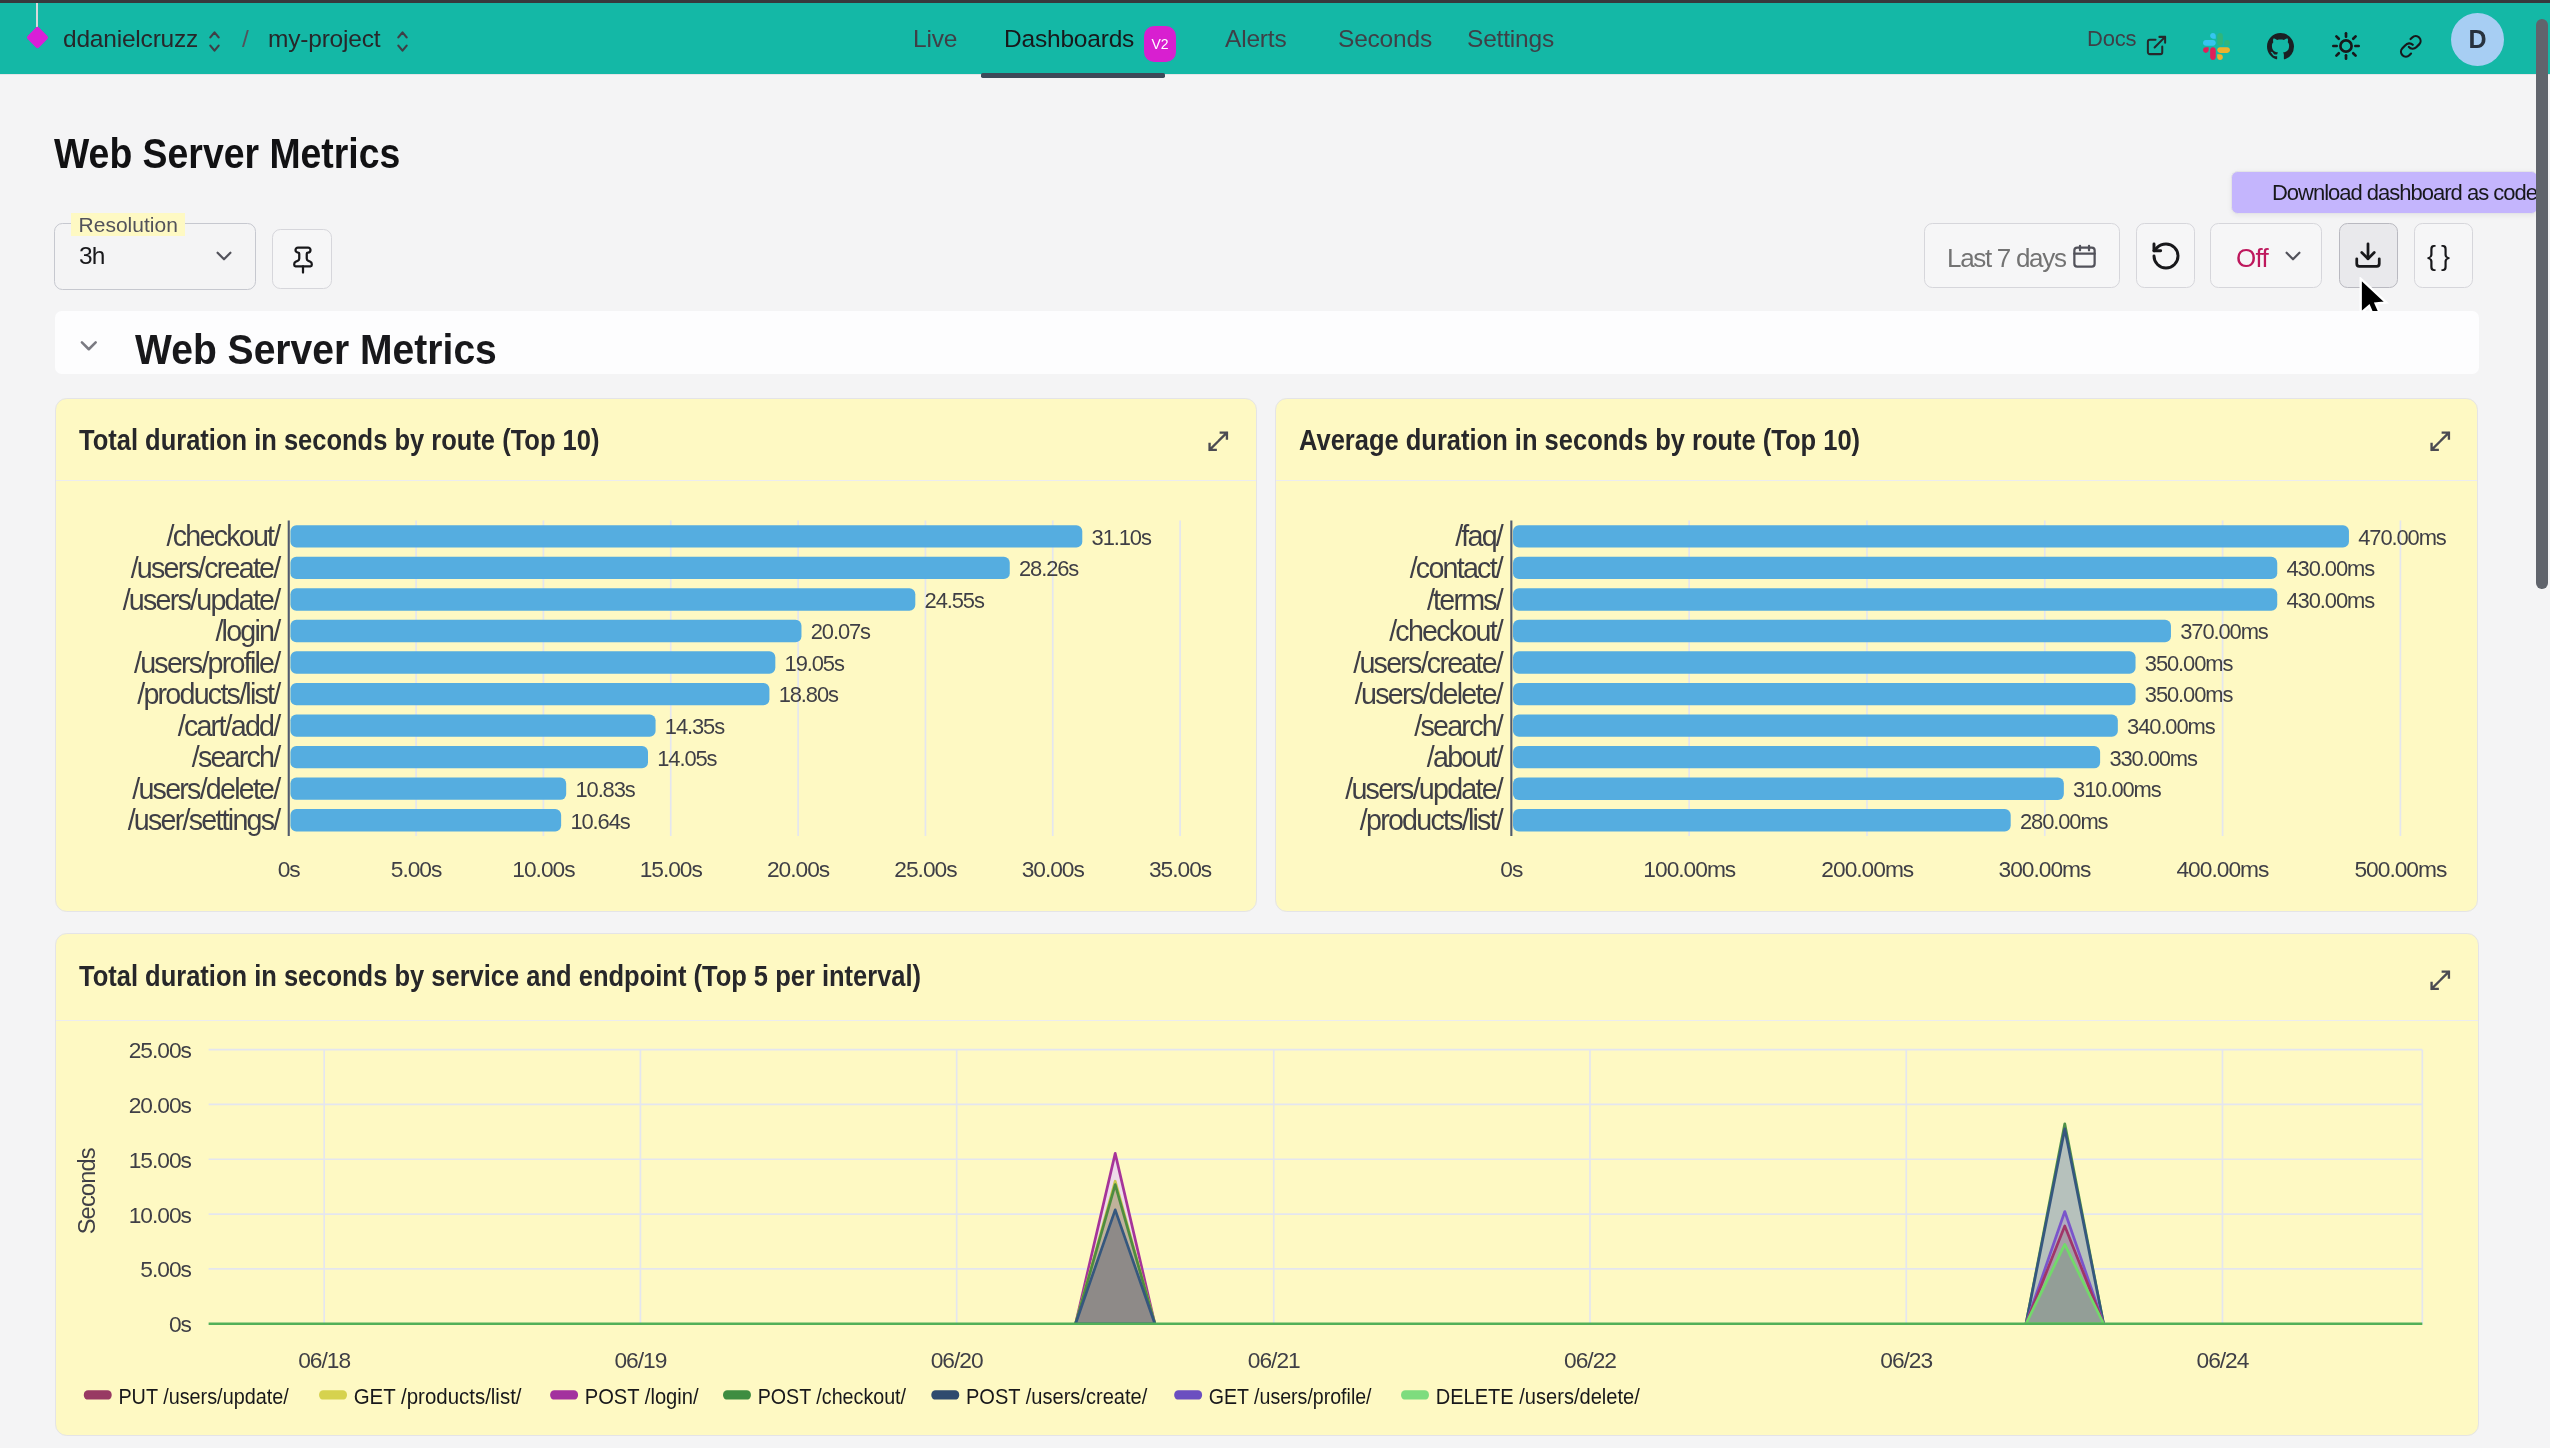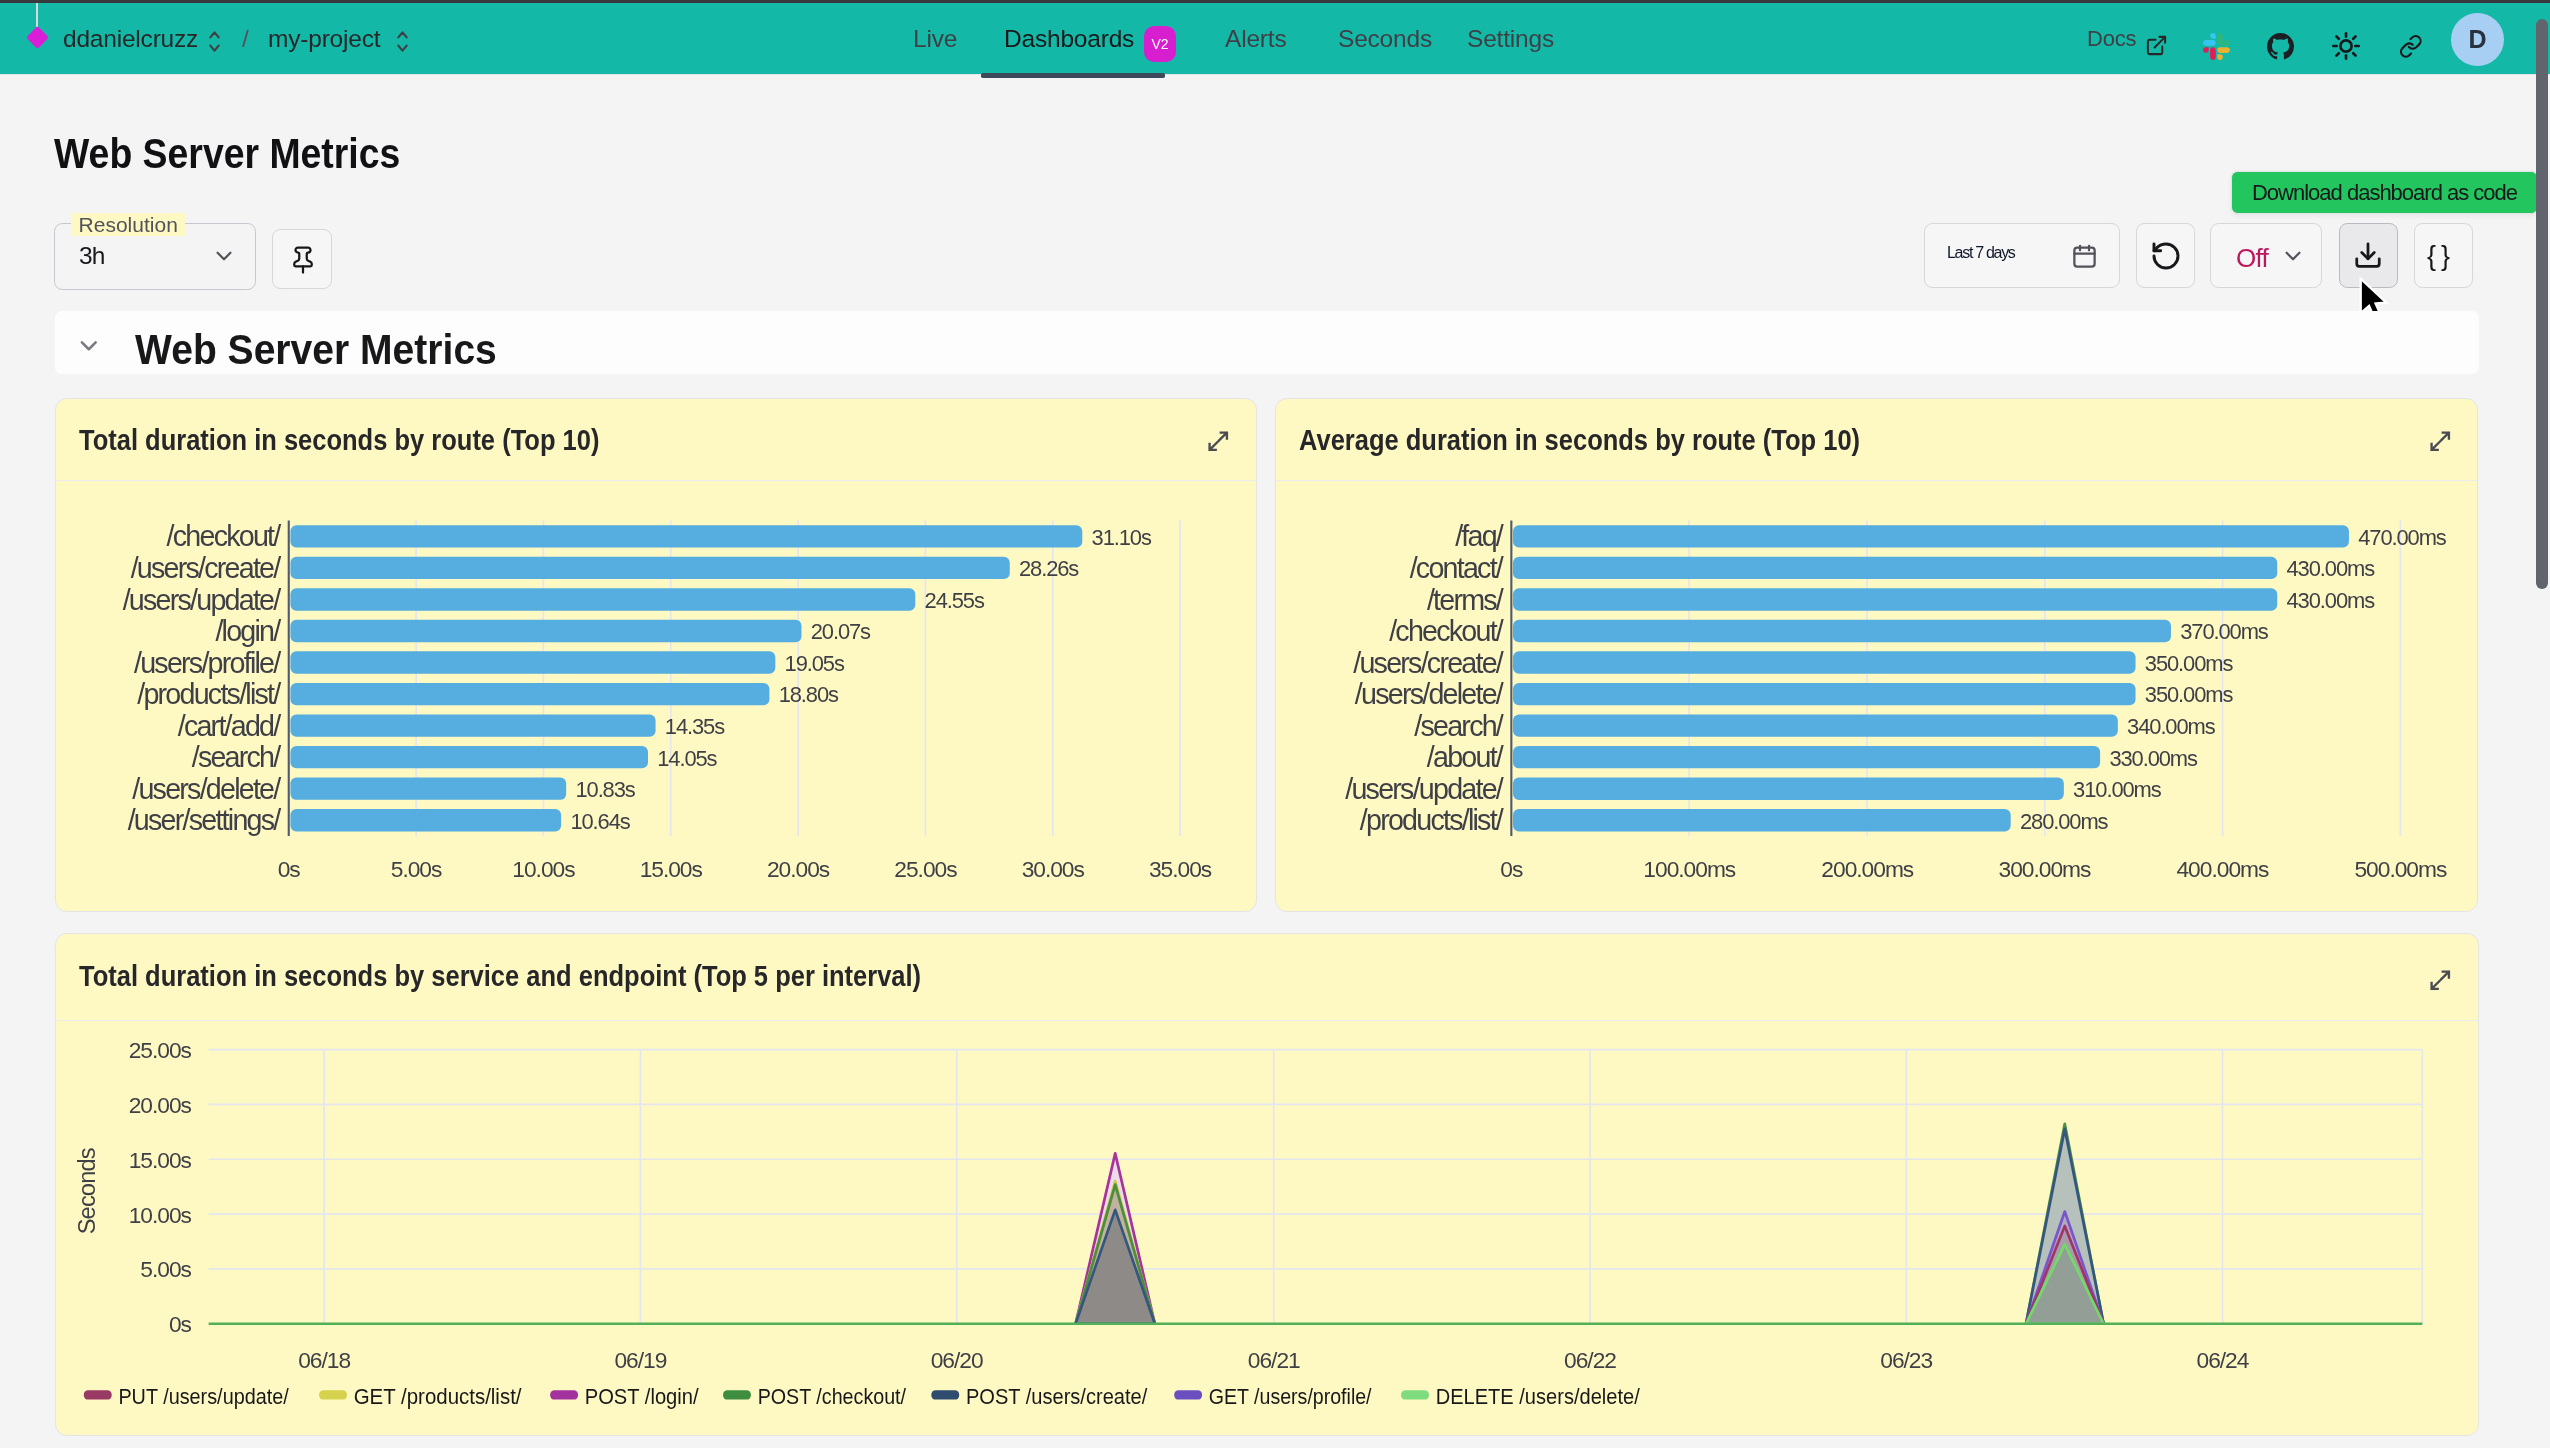--- a/index.html
+++ b/index.html
@@ -79,21 +79,21 @@
     <path d="m5 8.5 7 7 7-7"></path>
   </svg>
 
 <div class="btn" style="left:272px;top:229px;width:60px;height:60px"></div>
 <svg width="30" height="30" style="left:288px;top:245px" viewBox="0 0 24 24" fill="none" stroke="#18181b" stroke-width="1.8" stroke-linecap="round" stroke-linejoin="round">
     <path d="M12 17v5"></path>
     <path d="M9 10.76a2 2 0 0 1-1.11 1.79l-1.78.9A2 2 0 0 0 5 15.24V16a1 1 0 0 0 1 1h12a1 1 0 0 0 1-1v-.76a2 2 0 0 0-1.11-1.79l-1.78-.9A2 2 0 0 1 15 10.76V7a1 1 0 0 1 1-1 2 2 0 0 0 0-4H8a2 2 0 0 0 0 4 1 1 0 0 1 1 1z"></path>
   </svg>
 
 <div class="btn" style="left:1924px;top:223px;width:196px;height:65px"></div>
-<div class="abs" style="left:1947px;top:245px;font-size:16px;line-height:1;color:#0f172a;letter-spacing:-1.3px">Last 7 days</div>
+<div class="abs" style="left:1947px;top:245px;font-size:26px;line-height:1;color:#737373;letter-spacing:-1.3px">Last 7 days</div>
 <svg width="27" height="27" style="left:2071px;top:243px" viewBox="0 0 24 24" fill="none" stroke="#52525b" stroke-width="2" stroke-linecap="round" stroke-linejoin="round">
     <rect x="3" y="4" width="18" height="17" rx="2.5"></rect>
     <path d="M8 2.5v4"></path>
     <path d="M16 2.5v4"></path>
     <path d="M3 9.5h18"></path>
   </svg>
 <div class="btn" style="left:2136px;top:223px;width:59px;height:65px"></div>
 <svg width="32" height="32" style="left:2150px;top:240px" viewBox="0 0 24 24" fill="none" stroke="#18181b" stroke-width="2.2" stroke-linecap="round" stroke-linejoin="round">
     <path d="M3 12a9 9 0 1 0 9-9 9.75 9.75 0 0 0-6.74 2.74L3 8"></path>
     <path d="M3 3v5h5"></path>
@@ -105,21 +105,21 @@
   </svg>
 <div class="btn" style="left:2339px;top:223px;width:59px;height:65px;background:#e9e9ec;border-color:#b9b9c0"></div>
 <svg width="30" height="30" style="left:2353px;top:240px" viewBox="0 0 24 24" fill="none" stroke="#18181b" stroke-width="2.2" stroke-linecap="round" stroke-linejoin="round">
     <path d="M21 15v4a2 2 0 0 1-2 2H5a2 2 0 0 1-2-2v-4"></path>
     <path d="m7 10 5 5 5-5"></path>
     <path d="M12 15V3"></path>
   </svg>
 <div class="btn" style="left:2414px;top:223px;width:59px;height:65px"></div>
 <div class="abs" style="left:2427px;top:243px;font-size:27px;line-height:1;color:#18181b;letter-spacing:5px">{}</div>
 
-<div class="abs" style="left:2231px;top:171px;width:307px;height:43px;background:#22c55e;border:0.8px solid #e4e4e7;border-radius:6.7px;box-shadow:0 1.7px 5px rgba(0,0,0,.06);font-size:22px;color:#18181b;text-align:center;line-height:41px;letter-spacing:-1px;white-space:nowrap">Download dashboard as code</div>
+<div class="abs" style="left:2231px;top:171px;width:307px;height:43px;background:#c4b5fd;border:0.8px solid #e4e4e7;border-radius:6.7px;box-shadow:0 1.7px 5px rgba(0,0,0,.06);font-size:22px;color:#18181b;text-align:right;line-height:41px;letter-spacing:-1px;white-space:nowrap">Download dashboard as code</div>
 
 <svg width="44" height="47" style="left:2358px;top:277px" viewBox="0 0 26 28">
     <path d="M1.5 1 L1.5 21.5 L6.5 17.3 L10 25.5 L14 23.8 L10.4 15.8 L16.8 15.2 Z" fill="#000" stroke="#fff" stroke-width="1.4"></path>
   </svg>
 
 <div class="abs" style="left:55px;top:311px;width:2424px;height:63px;background:#fdfdfe;border-radius:6.7px"></div>
 <svg width="23.6" height="23.6" style="left:77px;top:334px" viewBox="0 0 24 24" fill="none" stroke="#7a7a82" stroke-width="2.6" stroke-linecap="round" stroke-linejoin="round">
     <path d="m5 8.5 7 7 7-7"></path>
   </svg>
 <div class="abs" style="left:135px;top:329px;font-size:42px;line-height:1;font-weight:bold;color:#18181b;transform:scaleX(.93);transform-origin:left top">Web Server Metrics</div>

